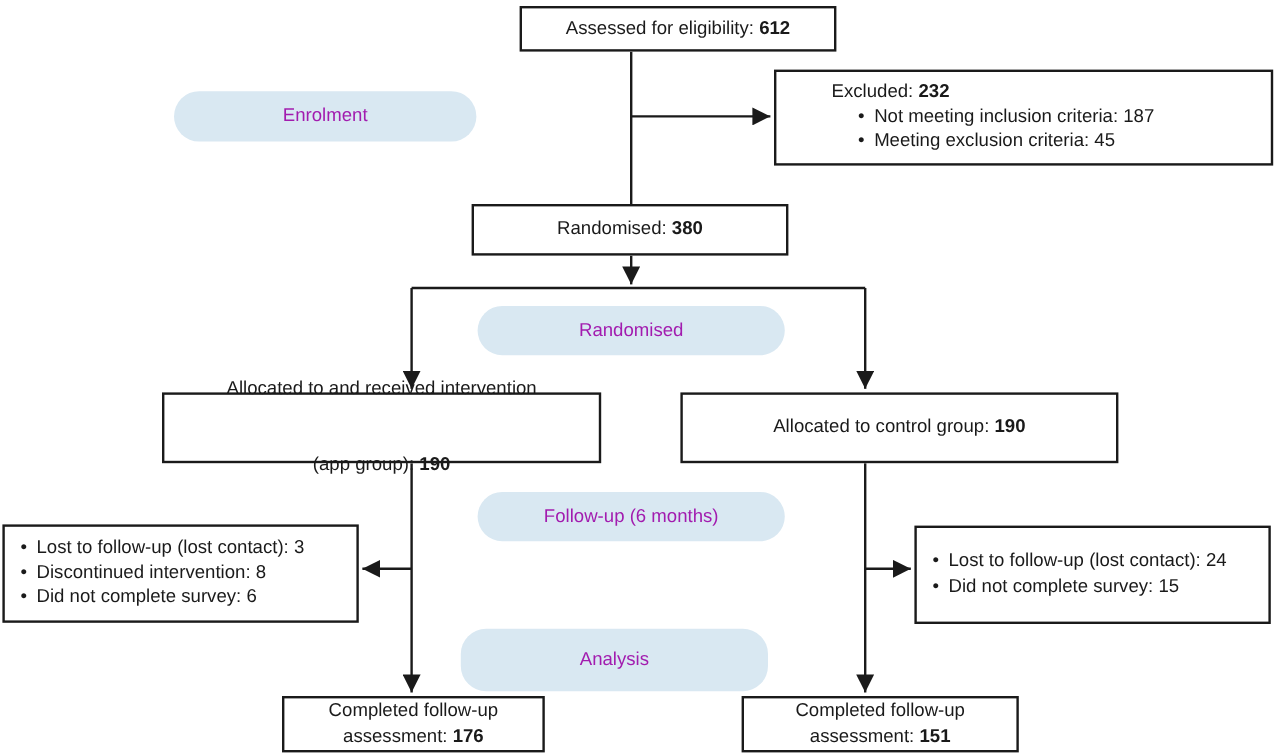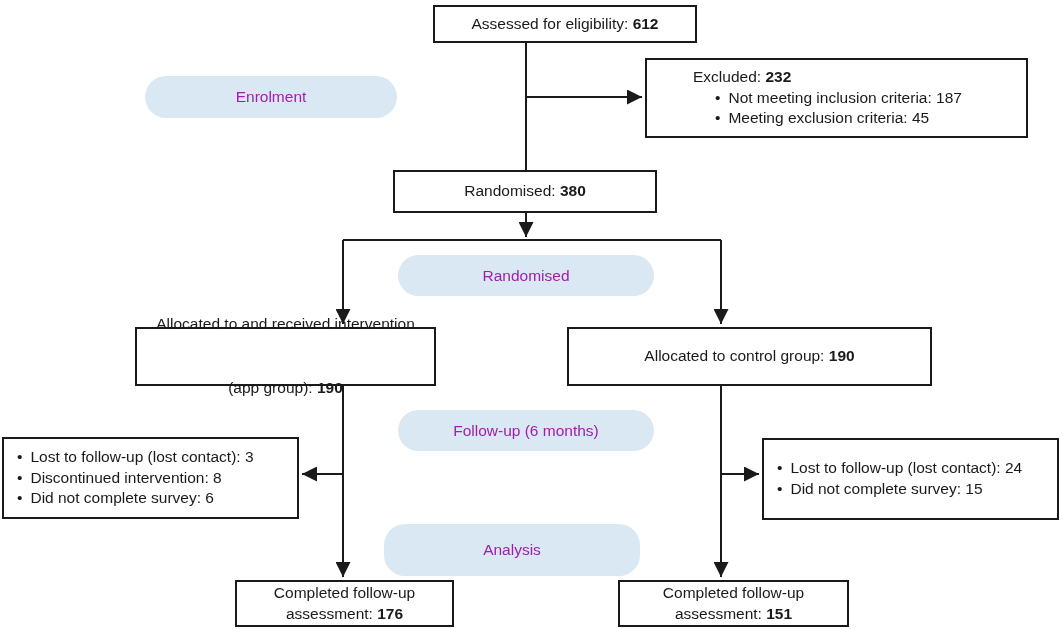--- a/index.html
+++ b/index.html
@@ -38,26 +38,26 @@
     display: flex;
     align-items: center;
     justify-content: center;
     font-size: 15.5px;
     color: #a21caf;
   }
   .bullet-row { display: flex; }
   .bullet-row .dot { margin-right: 8px; }
   
   #box-eligibility   { left: 393px; top: 5px;   width: 264px; height: 38px; margin-left: 40px; }
-  #box-excluded      { left: 645px; top: 58px;  width: 383px; height: 80px; padding-left: 46px; }
+  #box-excluded      { left: 645px; top: 58px;  width: 416px; height: 80px; padding-left: 46px; }
   #box-excluded .bullets { margin-left: 22px; }
   #pill-enrolment    { left: 145px; top: 76px;  width: 252px; height: 42px; }
   #box-randomised    { left: 393px; top: 170px; width: 264px; height: 43px; }
   #pill-allocation   { left: 398px; top: 255px; width: 256px; height: 41px; }
-  #box-alloc-app     { left: 135px; top: 327px; width: 301px; height: 59px; gap: 43px; }
+  #box-alloc-app     { left: 135px; top: 327px; width: 366px; height: 59px; gap: 43px; }
   #box-alloc-control { left: 567px; top: 327px; width: 365px; height: 59px; }
   #pill-followup     { left: 398px; top: 410px; width: 256px; height: 41px; }
   #box-lost-app      { left: 2px;   top: 437px; width: 297px; height: 82px; padding-left: 13px; }
   #box-lost-control  { left: 762px; top: 438px; width: 297px; height: 82px; padding-left: 13px; }
   #pill-analysis     { left: 384px; top: 524px; width: 256px; height: 52px; }
   #box-completed-app     { left: 235px; top: 580px; width: 219px; height: 47px; }
   #box-completed-control { left: 618px; top: 580px; width: 231px; height: 47px; }
 </style>
 </head>
 <body>

